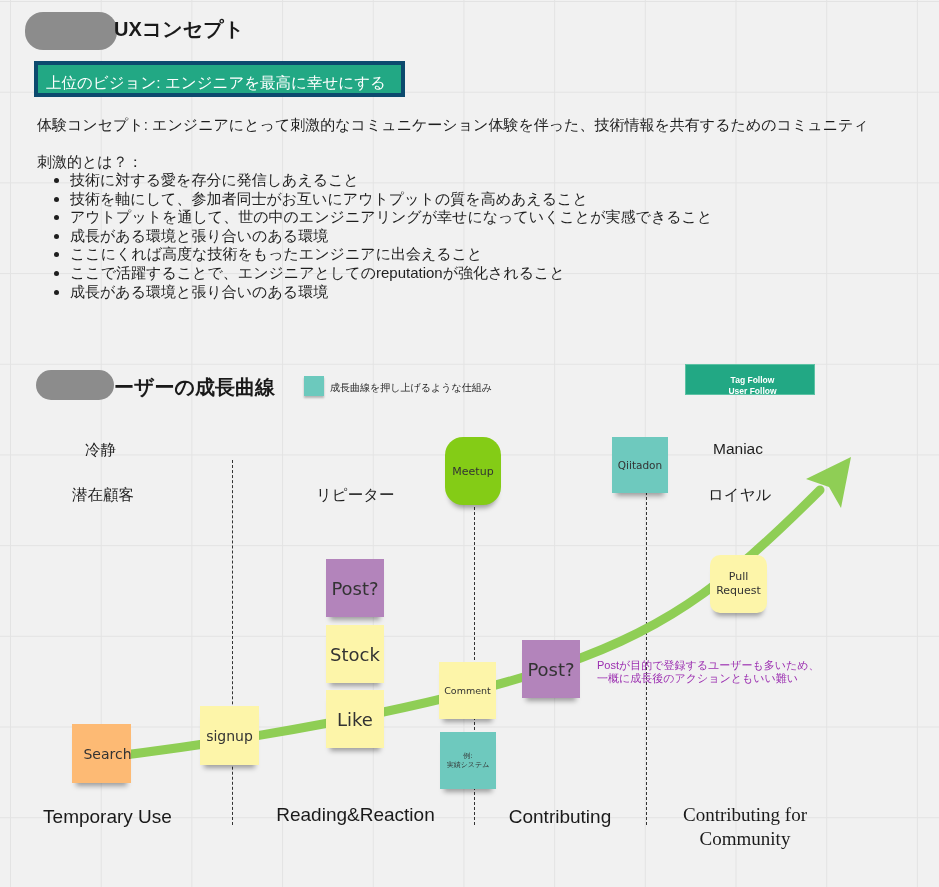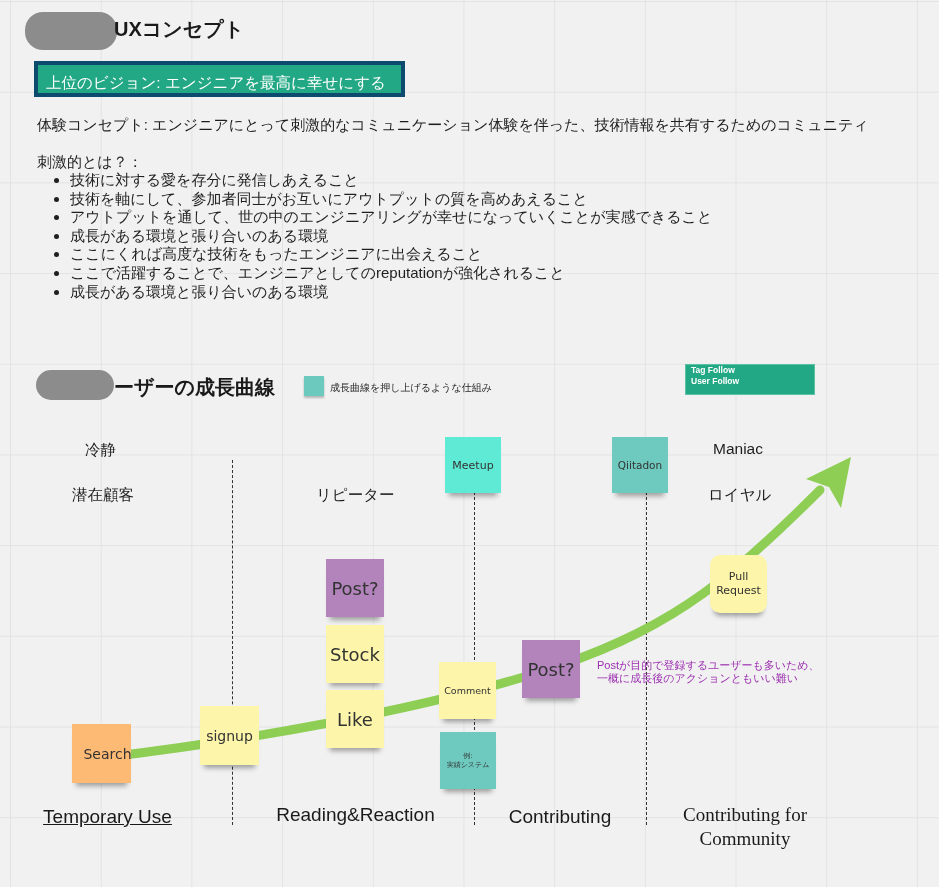--- a/index.html
+++ b/index.html
@@ -42,22 +42,23 @@
   .legend-swatch {
     position: absolute; left: 304px; top: 376px; width: 20px; height: 20px;
     background: #6cc9bd; box-shadow: 0 2px 2px rgba(0,0,0,0.25);
   }
   .legend-text {
     position: absolute; left: 330px; top: 381px; font-size: 10px; white-space: nowrap;
   }
   .follow-box {
     position: absolute; left: 685px; top: 364px; width: 130px; height: 31px;
     background: #22a884; color: #fff; font-size: 8.5px; font-weight: bold;
-    padding: 0 0 0 5px; box-sizing: border-box; line-height: 10.5px;
+    padding: 10px 0 0 5px; box-sizing: border-box; line-height: 10.5px;
     border: 1px solid #5cc2a4;
+    text-align: center;
   }
   .stage-label {
     position: absolute; font-size: 15.5px; white-space: nowrap; color: #1e1e1e;
   }
   .phase-label {
     position: absolute; font-size: 19px; text-align: center; color: #1a1a1a;
     line-height: 24px;
   }
   .dash {
     position: absolute; width: 0; border-left: 1.5px dashed #333;
@@ -136,31 +137,31 @@
     <span>Stock</span>
   </div>
 <div class="sticky yellow" style="left: 326px; top: 690px; width: 58px; height: 58px; font-size: 18px; background: rgb(253, 245, 169);">
     <span>Like</span>
   </div>
 <div class="sticky yellow" style="left: 439px; top: 662px; width: 57px; height: 57px; font-size: 9.5px; background: rgb(253, 245, 169);">
     <span>Comment</span>
   </div>
 <div class="sticky teal" style="left: 440px; top: 732px; width: 56px; height: 57px; font-size: 7px; white-space: pre-line; line-height: 9px; background: rgb(110, 201, 190);"><span>例:
 実績システム</span></div>
-<div class="sticky teal" style="left: 445px; top: 437px; width: 56px; height: 56px; font-size: 11px; background: #5eead4;">
+<div class="sticky teal" style="left: 445px; top: 437px; width: 56px; height: 68px; font-size: 11px; background: #84cc16; border-radius: 18px;">
     <span>Meetup</span>
   </div>
 <div class="sticky teal" style="left: 612px; top: 437px; width: 56px; height: 56px; font-size: 10.5px; background: rgb(110, 201, 190);">
     <span>Qiitadon</span>
   </div>
 <div class="sticky purple" style="left: 522px; top: 640px; width: 58px; height: 58px; font-size: 18px; background: rgb(179, 132, 187);">
     <span>Post?</span>
   </div>
 <div class="sticky yellow" style="left: 710px; top: 555px; width: 57px; height: 58px; font-size: 11px; white-space: pre-line; line-height: 14px; background: rgb(253, 245, 169); border-radius: 10px;"><span>Pull
 Request</span></div>
 
 <div class="note-purple" style="color: rgb(155, 45, 176);">Postが目的で登録するユーザーも多いため、一概に成長後のアクションともいい難い</div>
 
-<div class="phase-label" style="left:25px; top:805px; width:165px;text-decoration:underline;">Temporary Use</div>
+<div class="phase-label" style="left:25px; top:805px; width:165px;">Temporary Use</div>
 <div class="phase-label" style="left:258px; top:803px; width:195px;">Reading&amp;Reaction</div>
 <div class="phase-label" style="left:495px; top:805px; width:130px;">Contributing</div>
 <div class="phase-label" style="left:660px; top:803px; width:170px; white-space:pre-line;font-family:Liberation Serif, serif;">Contributing for
 Community</div>
 
 </body></html>

